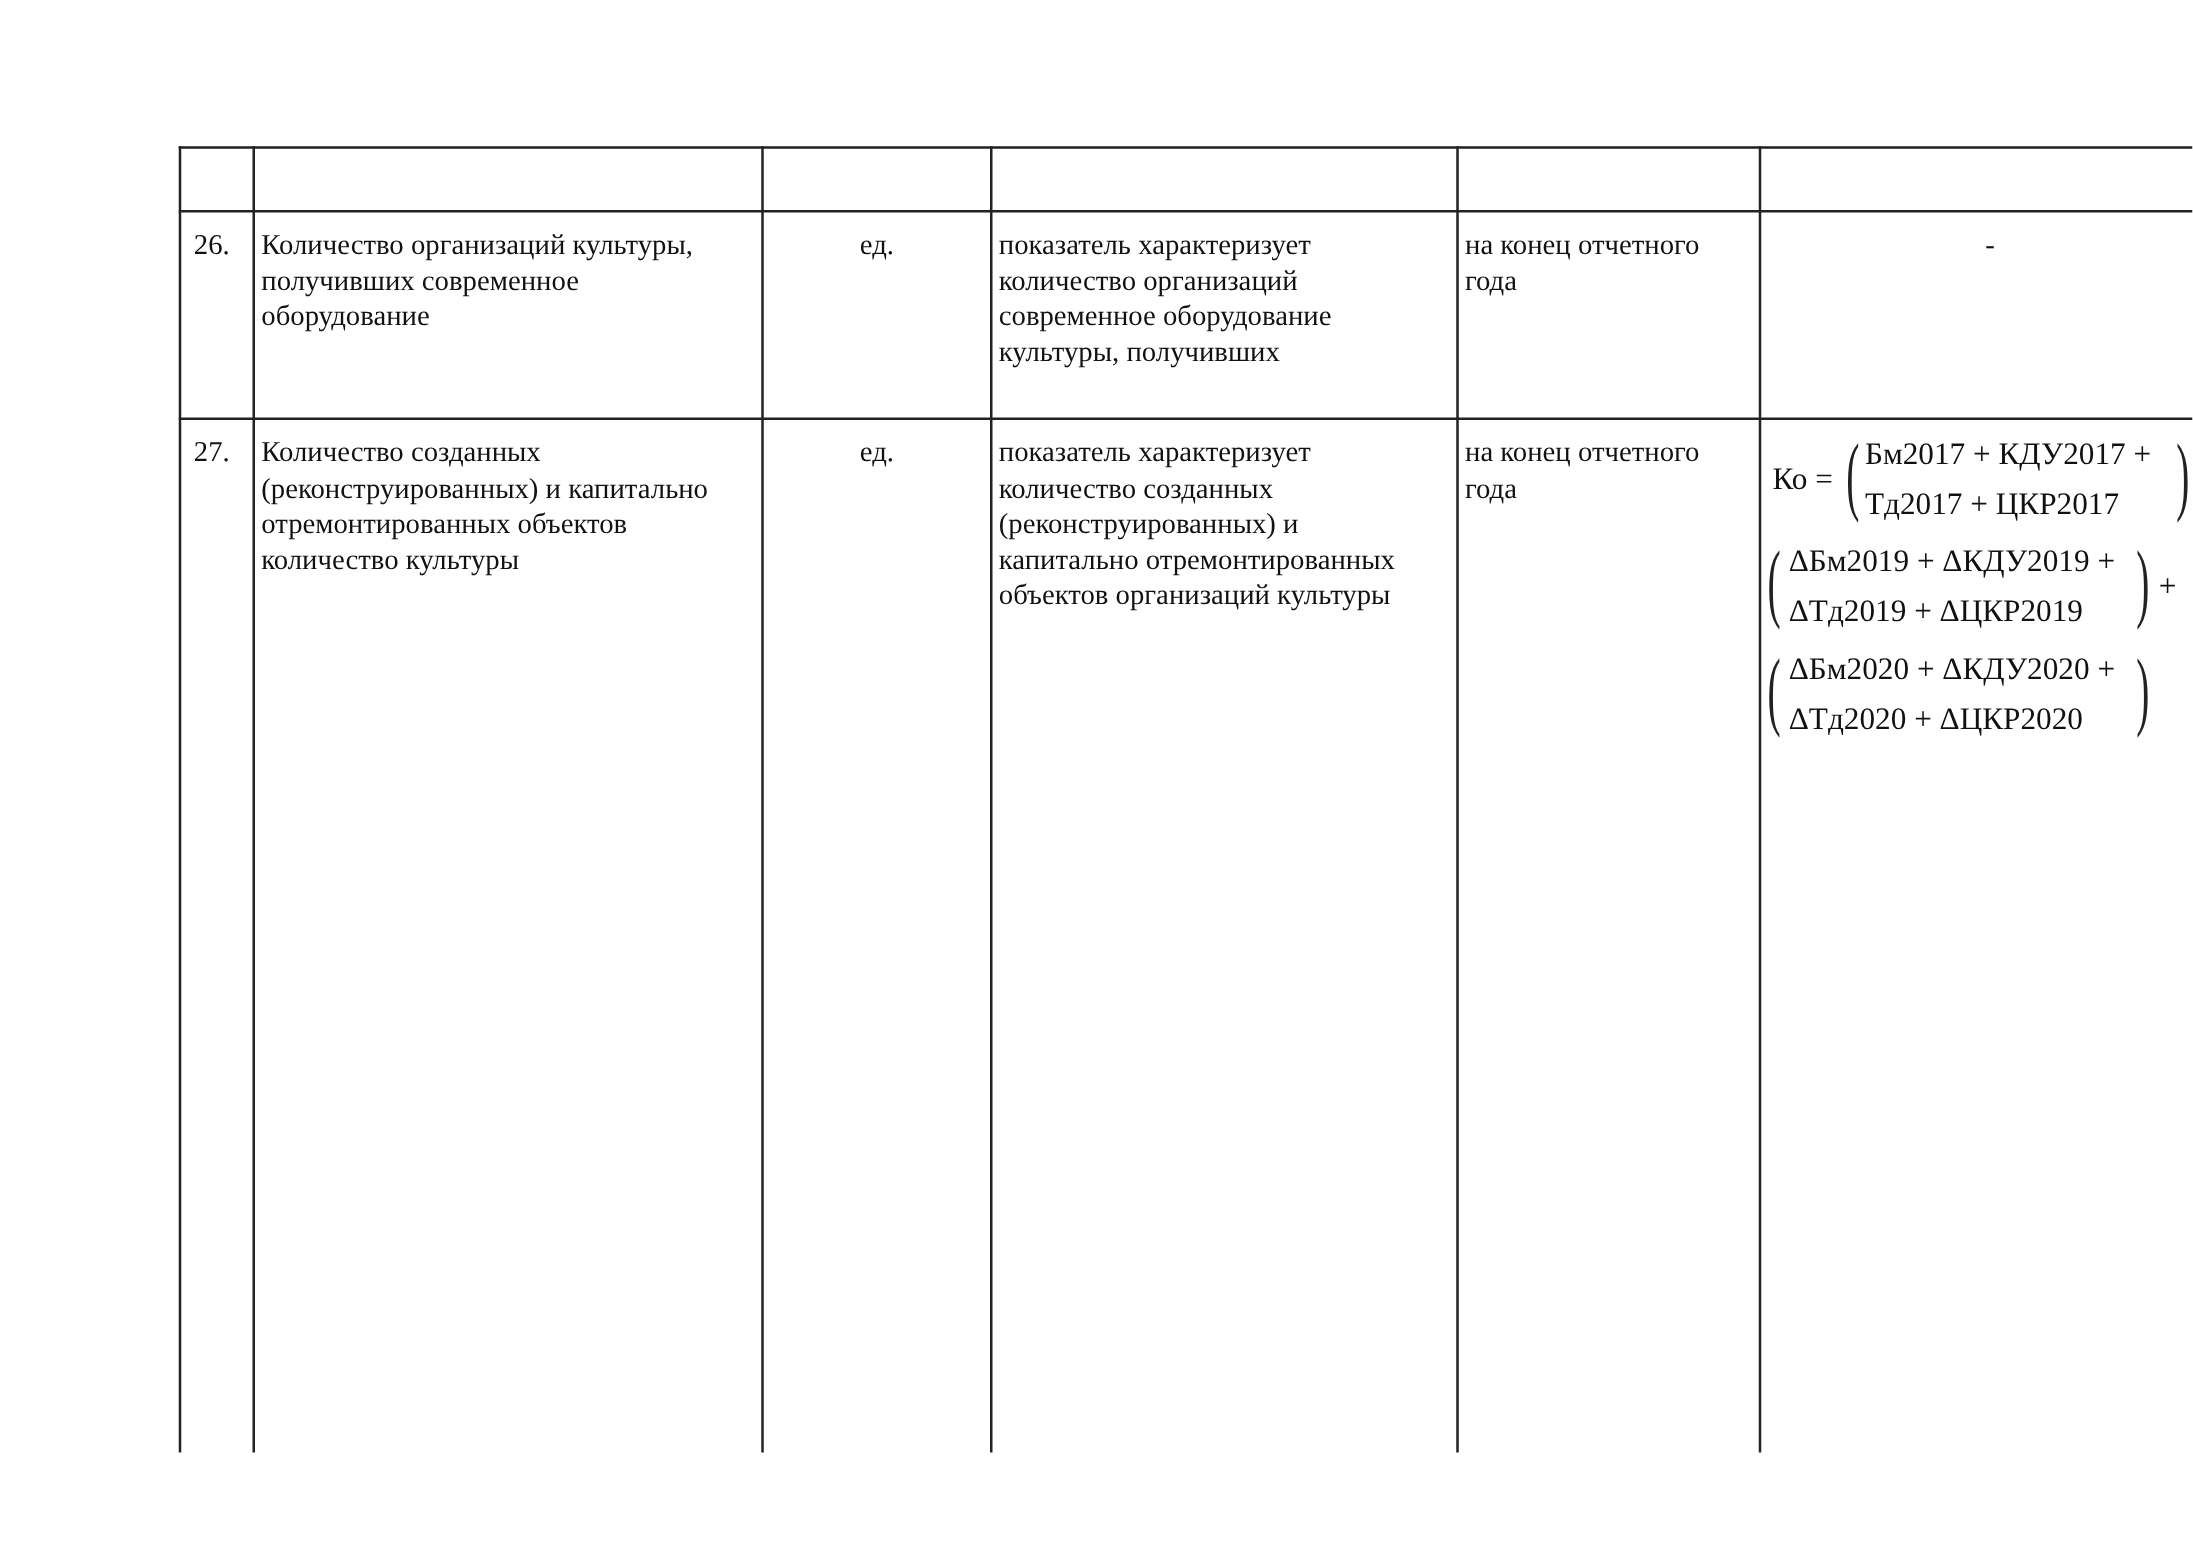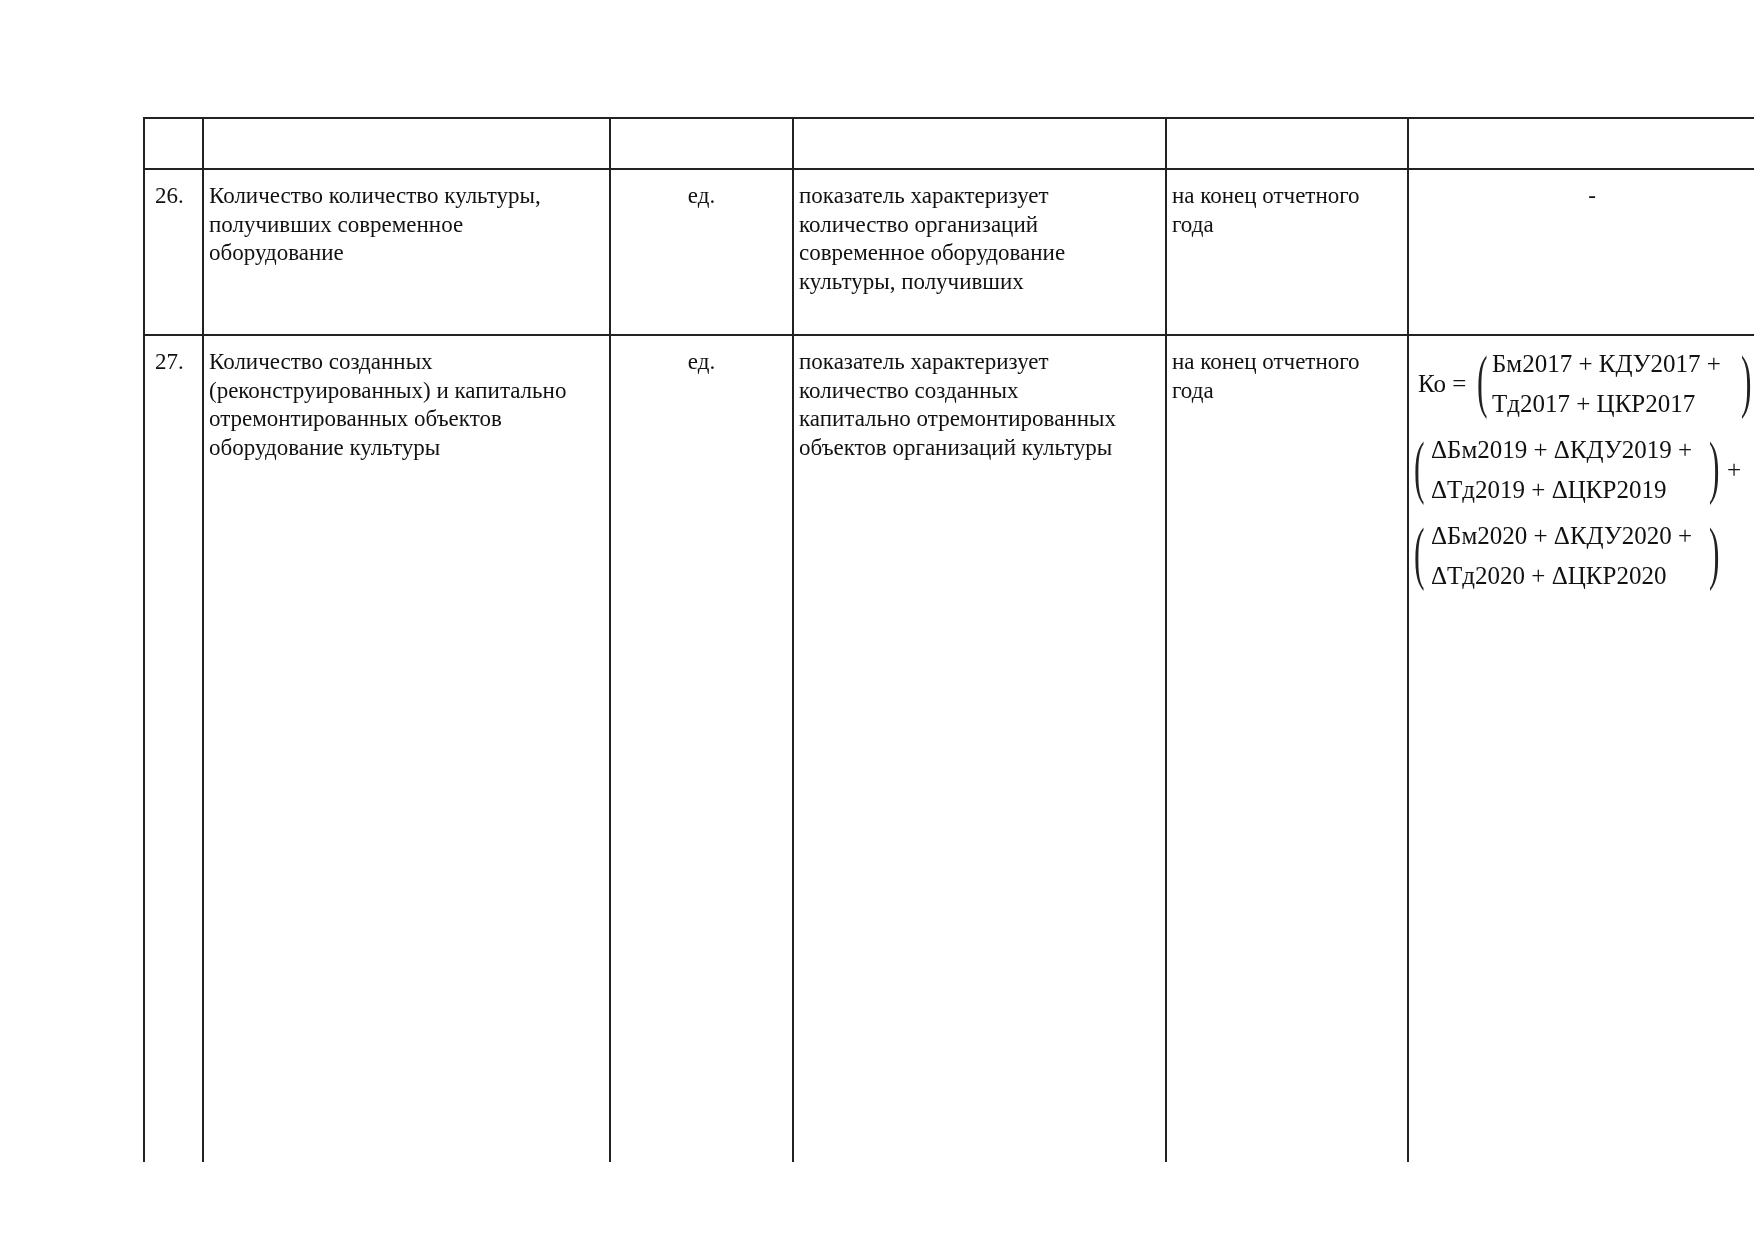--- a/index.html
+++ b/index.html
@@ -25,21 +25,21 @@
 
   <div class="vline" style="left:143px; top:117px; height:1045px;"></div>
   <div class="vline" style="left:202px; top:117px; height:1045px;"></div>
   <div class="vline" style="left:609px; top:117px; height:1045px;"></div>
   <div class="vline" style="left:792px; top:117px; height:1045px;"></div>
   <div class="vline" style="left:1165px; top:117px; height:1045px;"></div>
   <div class="vline" style="left:1407px; top:117px; height:1045px;"></div>
 
   <div class="cell" style="left:155px; top:182px;">26.</div>
   <div class="cell" style="left:209px; top:182px; width:400px;">
-    <div>Количество количество культуры,</div>
+    <div>Количество организаций культуры,</div>
     <div>получивших современное</div>
     <div>оборудование</div>
   </div>
   <div class="cell center" style="left:611px; top:182px; width:181px;">ед.</div>
   <div class="cell" style="left:799px; top:182px; width:366px;">
     <div>показатель характеризует</div>
     <div>количество организаций</div>
     <div>современное оборудование</div>
     <div>культуры, получивших</div>
   </div>
@@ -47,26 +47,27 @@
     <div>на конец отчетного</div>
     <div>года</div>
   </div>
   <div class="cell center" style="left:1409px; top:182px; width:366px;">-</div>
 
   <div class="cell" style="left:155px; top:348px;text-align:center;">27.</div>
   <div class="cell" style="left:209px; top:348px; width:400px;">
     <div>Количество созданных</div>
     <div>(реконструированных) и капитально</div>
     <div>отремонтированных объектов</div>
-    <div>оборудование культуры</div>
+    <div>количество культуры</div>
   </div>
   <div class="cell center" style="left:611px; top:348px; width:181px;">ед.</div>
   <div class="cell" style="left:799px; top:348px; width:366px;">
     <div>показатель характеризует</div>
     <div>количество созданных</div>
+    <div>(реконструированных) и</div>
     <div>капитально отремонтированных</div>
     <div>объектов организаций культуры</div>
   </div>
   <div class="cell" style="left:1172px; top:348px; width:235px;">
     <div>на конец отчетного</div>
     <div>года</div>
   </div>
 
   <div class="formula" style="left:1409px; top:344px; width:345px; height:260px;">
     <span class="frow" style="left:9px; top:20px;">Ко =</span>

